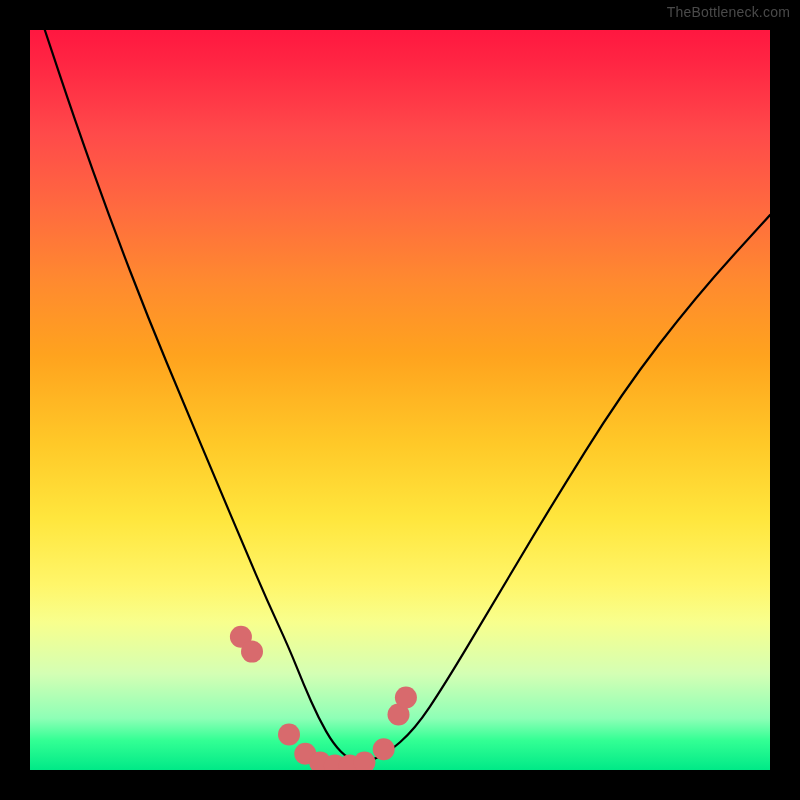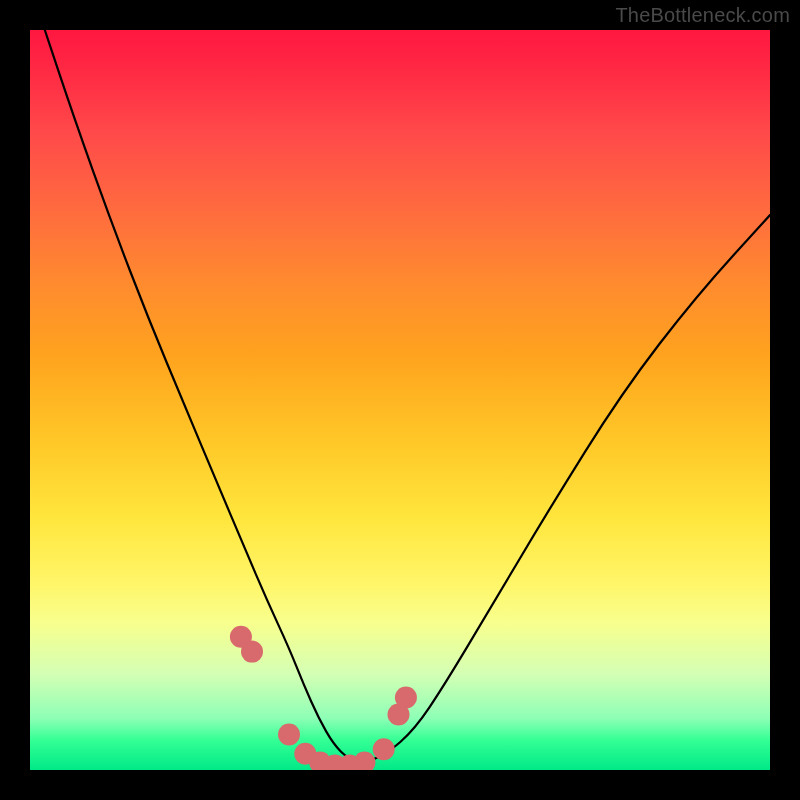--- a/index.html
+++ b/index.html
@@ -41,21 +41,21 @@
       #d4ffb4 87%,
       #8effb6 93%,
       #33ff94 96%,
       #00e987 100%
     );
   }
   .watermark {
     position: absolute;
     top: 4px;
     right: 10px;
-    font-size: 20px;
+    font-size: 14px;
     font-weight: 500;
     color: #4a4a4a;
     letter-spacing: 0.2px;
     user-select: none;
   }
   svg.curve {
     position: absolute;
     left: 0;
     top: 0;
     width: 740px;

